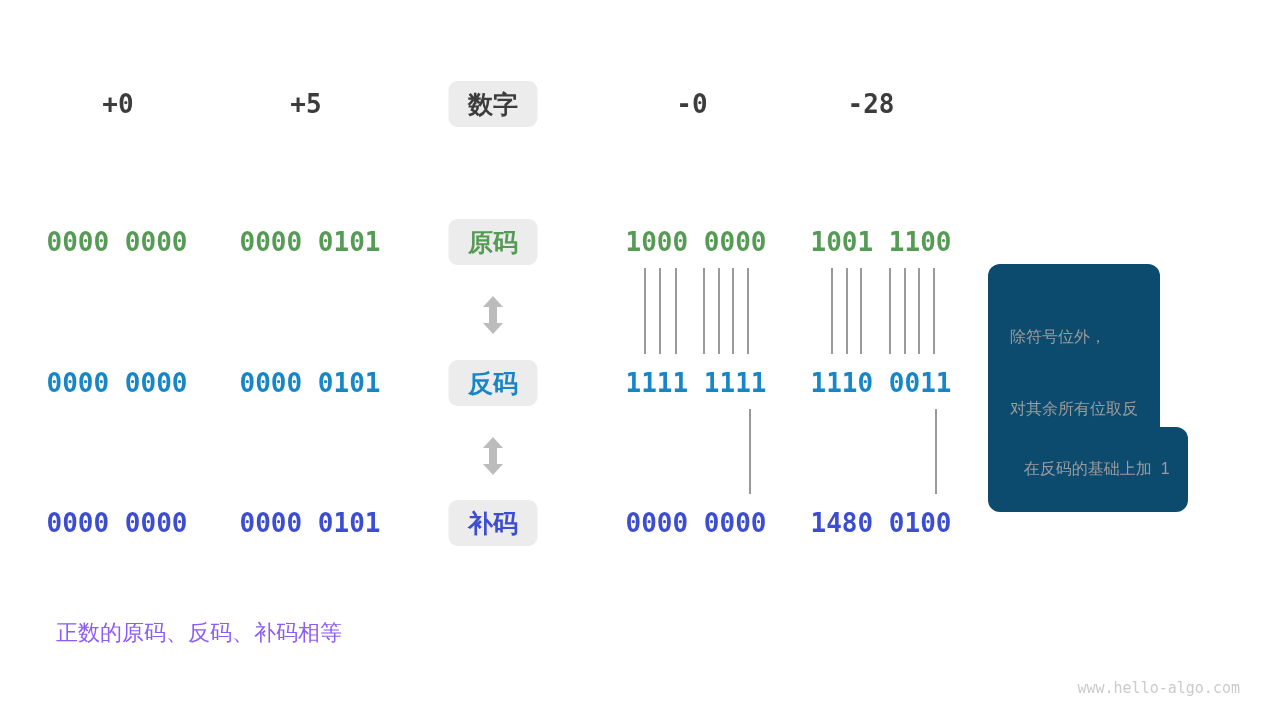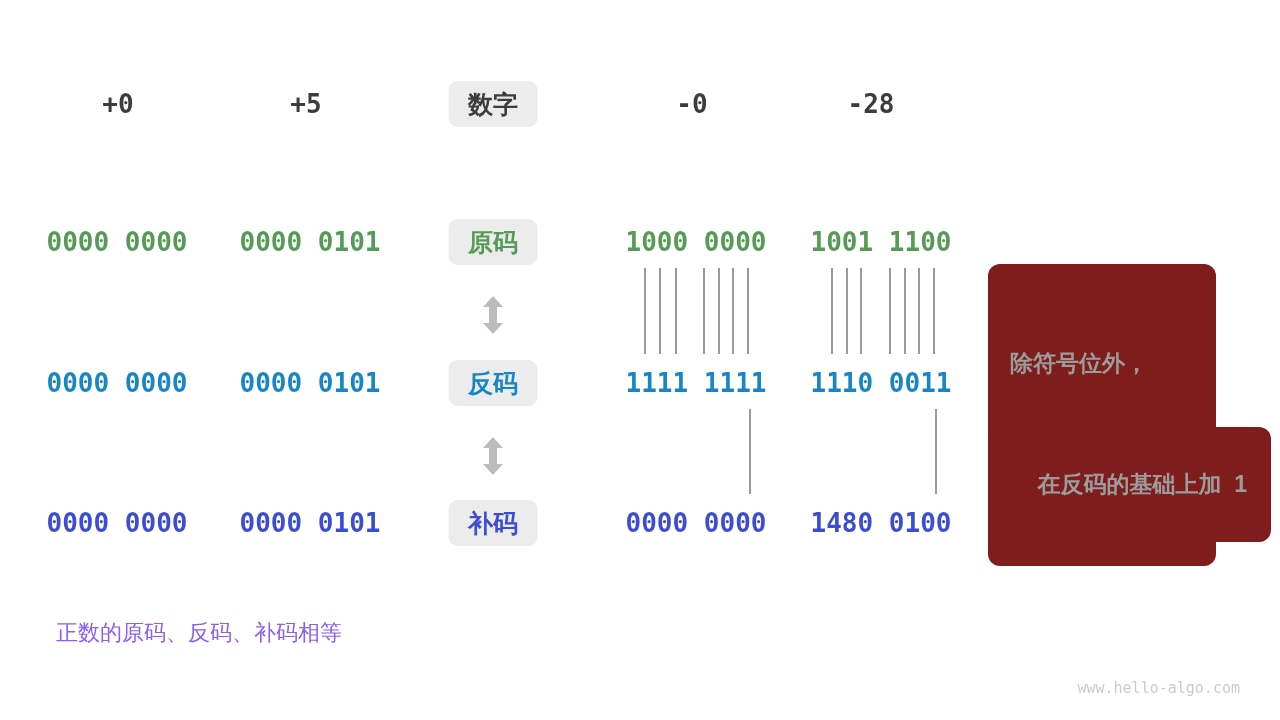--- a/index.html
+++ b/index.html
@@ -10,22 +10,22 @@
   .center{transform:translateX(-50%);}
   .num-label{font-size:26px;color:#3c3c3c;line-height:30px;white-space:pre;}
   .binary{font-size:26px;line-height:30px;white-space:pre;}
   .green{color:#559a55;}
   .blue{color:#1786c6;}
   .indigo{color:#3c4dd2;}
   .tagbox{width:89px;height:46px;background:#ececec;border-radius:9px;
           display:flex;align-items:center;justify-content:center;
           font-size:25px;font-weight:bold;}
   .tagbox.dark{color:#3c3c3c;}
-  .annot{background:#7f1d1d;border-radius:12px;color:#9c9c9c;font-weight:bold;
-         font-size:23px;line-height:1.5;white-space:pre;}
+  .annot{background:#0c4a6e;border-radius:12px;color:#9c9c9c;font-weight:normal;
+         font-size:16px;line-height:1.5;white-space:pre;}
   .caption{font-size:22px;font-weight:normal;color:#8b5cf6;white-space:pre;}
   .vline{position:absolute;width:1.5px;background:#9a9a9a;}
   .watermark{font-family:"DejaVu Sans Mono",monospace;font-size:15px;color:#cbcbcb;}
   .arrow{position:absolute;}
 </style>
 </head>
 <body>
 
 <div class="canvas">
 
@@ -88,21 +88,21 @@
   <div class="abs center tagbox indigo" style="left:493px;top:500px;">
     <span>补码</span>
   </div>
   <span class="abs center binary mono indigo" style="left:696px;top:508px;">0000 0000</span>
   <span class="abs center binary mono indigo" style="left:881px;top:508px;">1480 0100</span>
 
   <div class="abs annot" style="left:988px;top:264px;padding:13px 22px;">
     <div>除符号位外，</div>
     <div>对其余所有位取反</div>
   </div>
-  <div class="abs annot" style="left:988px;top:427px;padding:9px 24px;line-height:1.4;">
+  <div class="abs annot" style="left:988px;top:427px;padding:9px 18px;line-height:1.4;">
     <span>在反码的基础上加  1</span>
   </div>
 
   <span class="abs caption" style="left:56px;top:618px;">正数的原码、反码、补码相等</span>
 
   <span class="abs watermark" style="right:40px;top:679px;">www.hello-algo.com</span>
 
 </div>
 
 </body></html>

